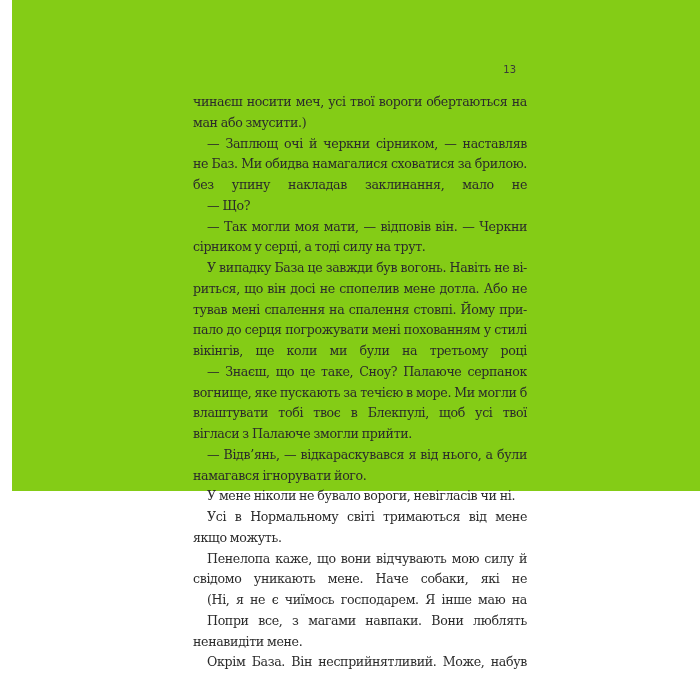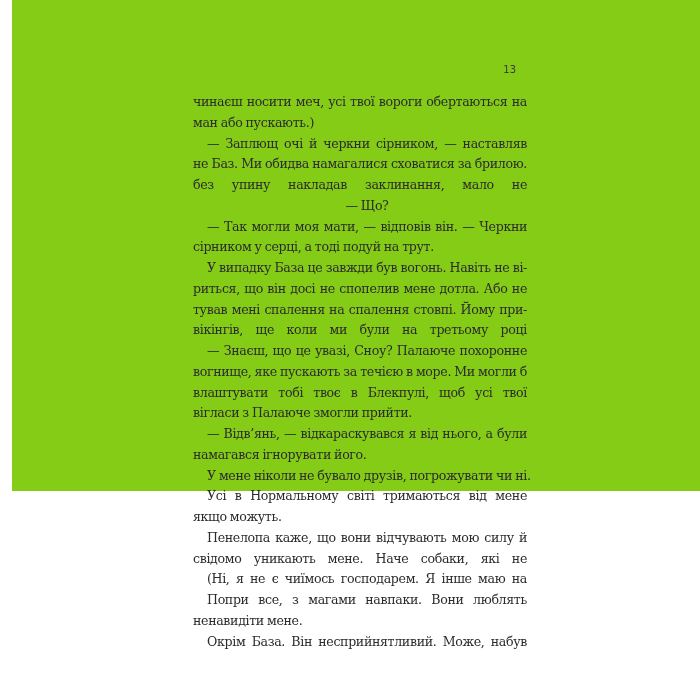--- a/index.html
+++ b/index.html
@@ -9,47 +9,48 @@
     position:absolute; left:484px; top:64px; width:20px; text-align:right;
     font-family:"DejaVu Sans", sans-serif; font-size:10px; color:#3a3a3a;
   }
   .body-text {
     position:absolute; left:181px; top:92px; width:334px;
     font-family:"DejaVu Serif", serif; font-size:12.6px; line-height:20.75px;
     color:#2b2b2b; letter-spacing:-0.35px; word-spacing:-0.5px;
   }
   .line { display:block; white-space:nowrap; height:20.75px; }
   .line.justify { text-align:justify; text-align-last:justify; white-space:normal; overflow:hidden; }
-  .indent { padding-left:14px;text-align:center; }
+  .indent { padding-left:14px; }
 </style>
 </head>
 <body>
 
 <div class="page">
   <div class="page-number">13</div>
   <div class="body-text" id="body-text">
       <span class="line justify">чинаєш носити меч, усі твої вороги обертаються на ту-</span>
-      <span class="line">ман або пускають.)</span>
+      <span class="line">ман або змусити.)</span>
       <span class="line justify indent">— Заплющ очі й черкни сірником, — наставляв ме-</span>
       <span class="line justify">не Баз. Ми обидва намагалися сховатися за брилою. Баз</span>
       <span class="line justify">без упину накладав заклинання, мало не виспівуючи їх.</span>
       <span class="line indent">— Що?</span>
       <span class="line justify indent">— Так могли моя мати, — відповів він. — Черкни</span>
-      <span class="line">сірником у серці, а тоді подуй на трут.</span>
+      <span class="line">сірником у серці, а тоді силу на трут.</span>
       <span class="line justify indent">У випадку База це завжди був вогонь. Навіть не ві-</span>
       <span class="line justify">риться, що він досі не спопелив мене дотла. Або не влаш-</span>
       <span class="line justify">тував мені спалення на спалення стовпі. Йому при-</span>
+      <span class="line justify">пало до серця погрожувати мені похованням у стилі</span>
       <span class="line justify">вікінгів, ще коли ми були на третьому році навчання.</span>
-      <span class="line justify indent">— Знаєш, що це увазі, Сноу? Палаюче похоронне</span>
+      <span class="line justify indent">— Знаєш, що це таке, Сноу? Палаюче серпанок</span>
       <span class="line justify">вогнище, яке пускають за течією в море. Ми могли б</span>
       <span class="line justify">влаштувати тобі твоє в Блекпулі, щоб усі твої дружки-не-</span>
       <span class="line">вігласи з Палаюче змогли прийти.</span>
       <span class="line justify indent">— Відв’янь, — відкараскувався я від нього, а були</span>
       <span class="line">намагався ігнорувати його.</span>
-      <span class="line indent">У мене ніколи не бувало друзів, погрожувати чи ні.</span>
+      <span class="line indent">У мене ніколи не бувало вороги, невігласів чи ні.</span>
       <span class="line justify indent">Усі в Нормальному світі тримаються від мене подалі,</span>
       <span class="line">якщо можуть.</span>
       <span class="line justify indent">Пенелопа каже, що вони відчувають мою силу й під-</span>
       <span class="line justify">свідомо уникають мене. Наче собаки, які не встановлю-</span>
       <span class="line justify indent">(Ні, я не є чиїмось господарем. Я інше маю на увазі.)</span>
       <span class="line justify indent">Попри все, з магами навпаки. Вони люблять запах</span>
       <span class="line">ненавидіти мене.</span>
       <span class="line justify indent">Окрім База. Він несприйнятливий. Може, набув іму-</span>
     </div>
 </div>

